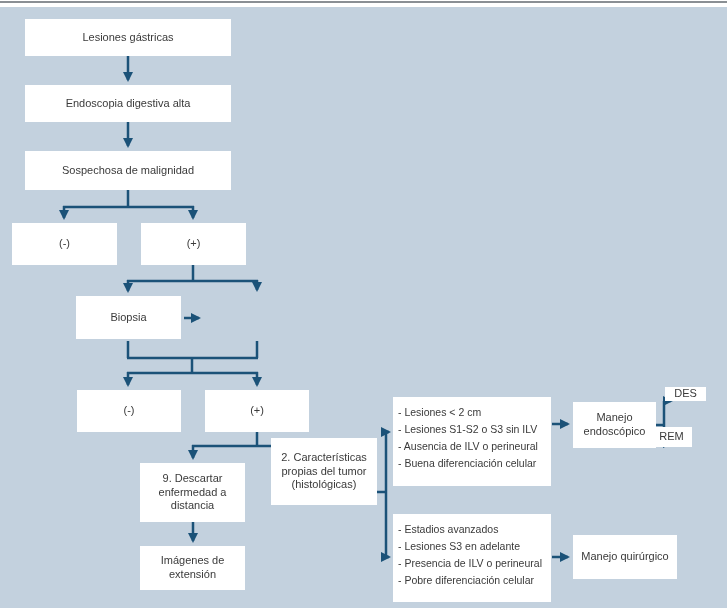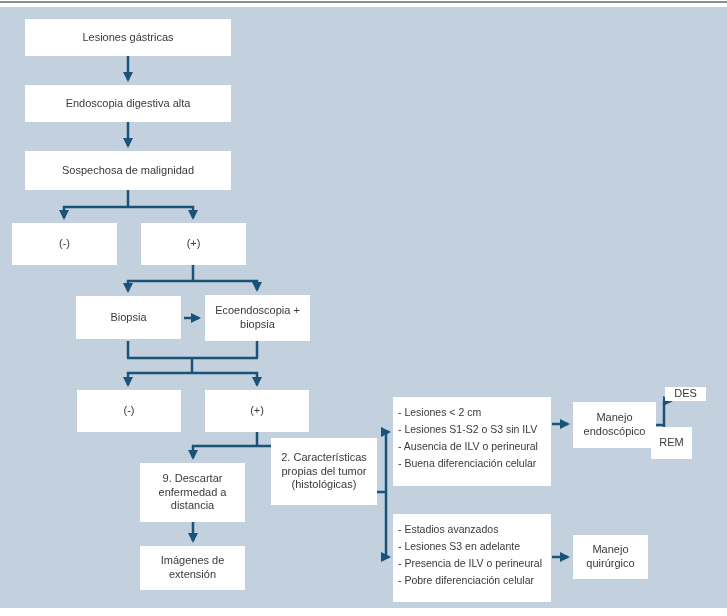--- a/index.html
+++ b/index.html
@@ -102,21 +102,20 @@
   <div class="node" style="left:25px;top:151px;width:206px;height:39px;">Sospechosa de malignidad</div>
 
   <div class="node" style="left:25px;top:85px;width:206px;height:37px;">Endoscopia digestiva alta</div>
 
   <div class="node" style="left:12px;top:223px;width:105px;height:42px;">(-)</div>
 
   <div class="node" style="left:141px;top:223px;width:105px;height:42px;">(+)</div>
 
   <div class="node" style="left:76px;top:296px;width:105px;height:43px;">Biopsia</div>
 
-  <div class="node" style="left:205px;top:295px;width:105px;height:46px;">Ecoendoscopia + biopsia</div>
 
   <div class="node" style="left:77px;top:390px;width:104px;height:42px;">(-)</div>
 
   <div class="node" style="left:205px;top:390px;width:104px;height:42px;">(+)</div>
 
   <div class="node" style="left:140px;top:463px;width:105px;height:59px;">9. Descartar enfermedad a distancia</div>
 
   <div class="node" style="left:271px;top:438px;width:106px;height:67px;">2. Características propias del tumor (histológicas)</div>
 
   <div class="node" style="left:140px;top:546px;width:105px;height:44px;">Imágenes de extensión</div>
@@ -130,18 +129,18 @@
 
   <div class="node list" style="left:393px;top:514px;width:158px;height:88px;">
     <div class="line">- Estadios avanzados</div>
     <div class="line">- Lesiones S3 en adelante</div>
     <div class="line">- Presencia de ILV o perineural</div>
     <div class="line">- Pobre diferenciación celular</div>
   </div>
 
   <div class="node" style="left:573px;top:402px;width:83px;height:46px;">Manejo endoscópico</div>
 
-  <div class="node" style="left:573px;top:535px;width:75px;height:44px;">Manejo quirúrgico</div>
+  <div class="node" style="left:573px;top:535px;width:104px;height:44px;">Manejo quirúrgico</div>
 
   <div class="node" style="left:665px;top:387px;width:41px;height:14px;">DES</div>
 
-  <div class="node" style="left:651px;top:427px;width:41px;height:32px;">REM</div>
+  <div class="node" style="left:651px;top:427px;width:41px;height:20px;">REM</div>
 </div>
 
 </body></html>

